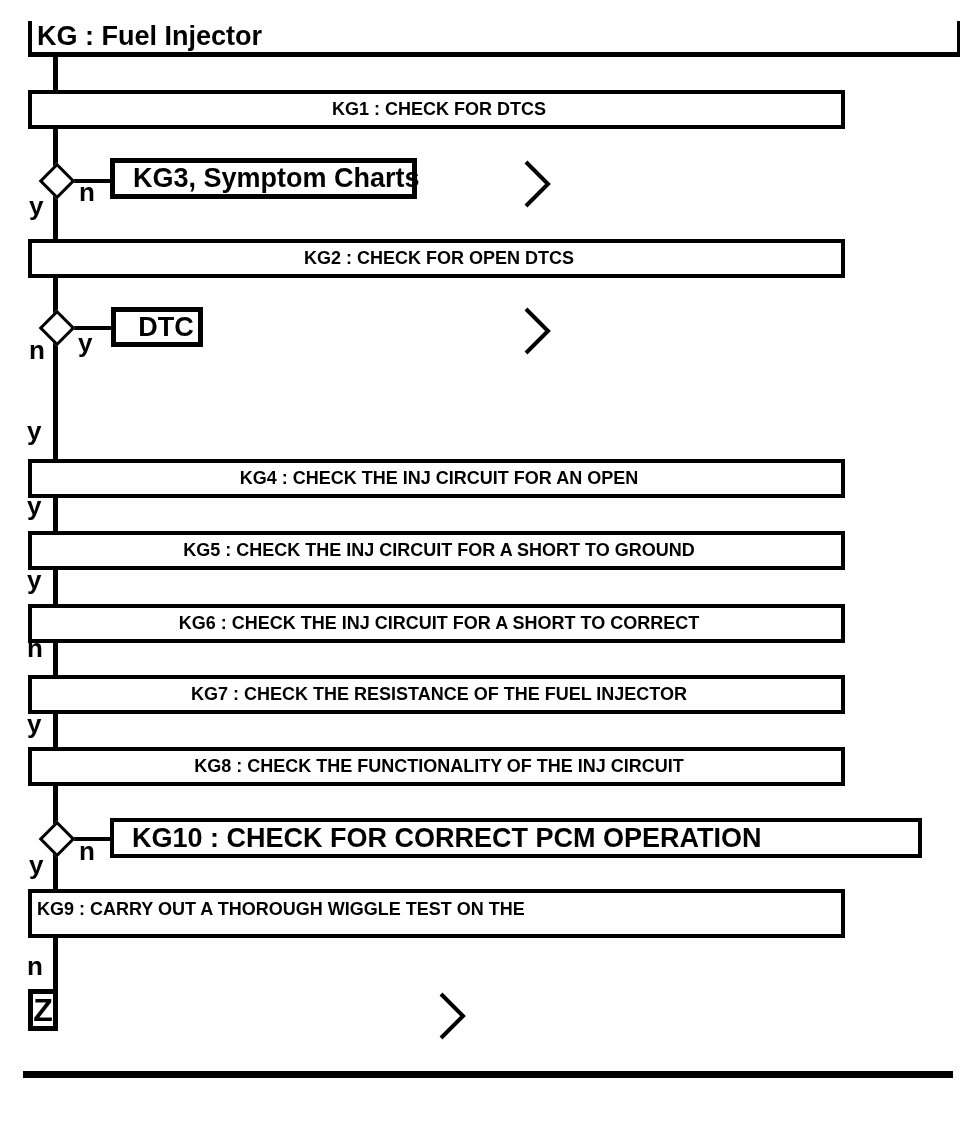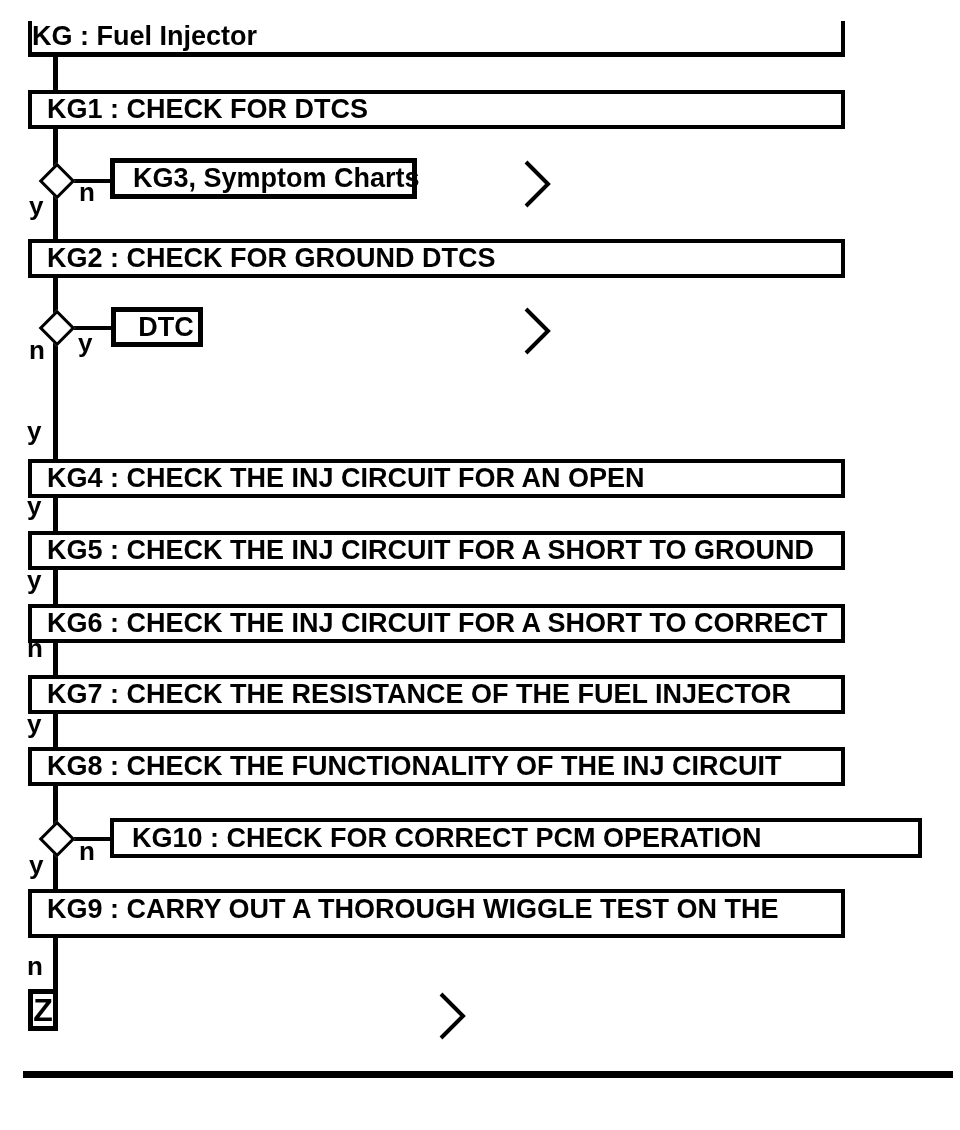--- a/index.html
+++ b/index.html
@@ -2,30 +2,30 @@
 <html><head>
 <meta charset="utf-8">
 <style>
   html,body{margin:0;padding:0;background:#ffffff;}
   #canvas{
     position:relative;width:960px;height:1130px;background:#ffffff;overflow:hidden;
     font-family:"Liberation Sans","DejaVu Sans",sans-serif;color:#000;
   }
   
   .titlebox{
-    position:absolute;left:28px;top:21px;width:817px;height:36px;box-sizing:border-box;
+    position:absolute;left:28px;top:21px;width:933px;height:36px;box-sizing:border-box;
     border-left:4px solid #000;border-right:4px solid #000;border-bottom:5px solid #000;
     background:#fff;z-index:2;display:flex;align-items:center;
-    font-weight:bold;font-size:27px;
+    font-weight:bold;font-size:27px;padding-left:5px;
   }
   
   .pbox{
     position:absolute;left:28px;width:817px;height:39px;box-sizing:border-box;
     border:4px solid #000;background:#fff;z-index:2;display:flex;align-items:center;
-    font-weight:bold;font-size:27px;padding-left:15px;white-space:nowrap;
+    font-weight:bold;font-size:18px;padding-left:5px;white-space:nowrap;justify-content:center;
   }
   .pbox.multi{height:49px;display:block;padding-top:1px;line-height:31px;}
   
   .bbox{
     position:absolute;box-sizing:border-box;border:5px solid #000;background:#fff;z-index:2;
     display:flex;align-items:center;font-weight:bold;font-size:27px;padding-left:18px;
     white-space:nowrap;
   }
   .zbox{
     position:absolute;left:28px;top:989px;width:30px;height:42px;box-sizing:border-box;
@@ -50,21 +50,21 @@
   <div class="vline" style="left:53px;top:56px;height:940px;"></div>
 
   <div class="titlebox">
     <span>KG : Fuel Injector</span>
   </div>
 
   <div class="pbox" style="top:90px;">
     <span>KG1 : CHECK FOR DTCS</span>
   </div>
   <div class="pbox" style="top:239px;">
-    <span>KG2 : CHECK FOR GROUND DTCS</span>
+    <span>KG2 : CHECK FOR OPEN DTCS</span>
   </div>
   <div class="pbox" style="top:459px;">
     <span>KG4 : CHECK THE INJ CIRCUIT FOR AN OPEN</span>
   </div>
   <div class="pbox" style="top:531px;">
     <span>KG5 : CHECK THE INJ CIRCUIT FOR A SHORT TO GROUND</span>
   </div>
   <div class="pbox" style="top:604px;">
     <span>KG6 : CHECK THE INJ CIRCUIT FOR A SHORT TO CORRECT</span>
   </div>

